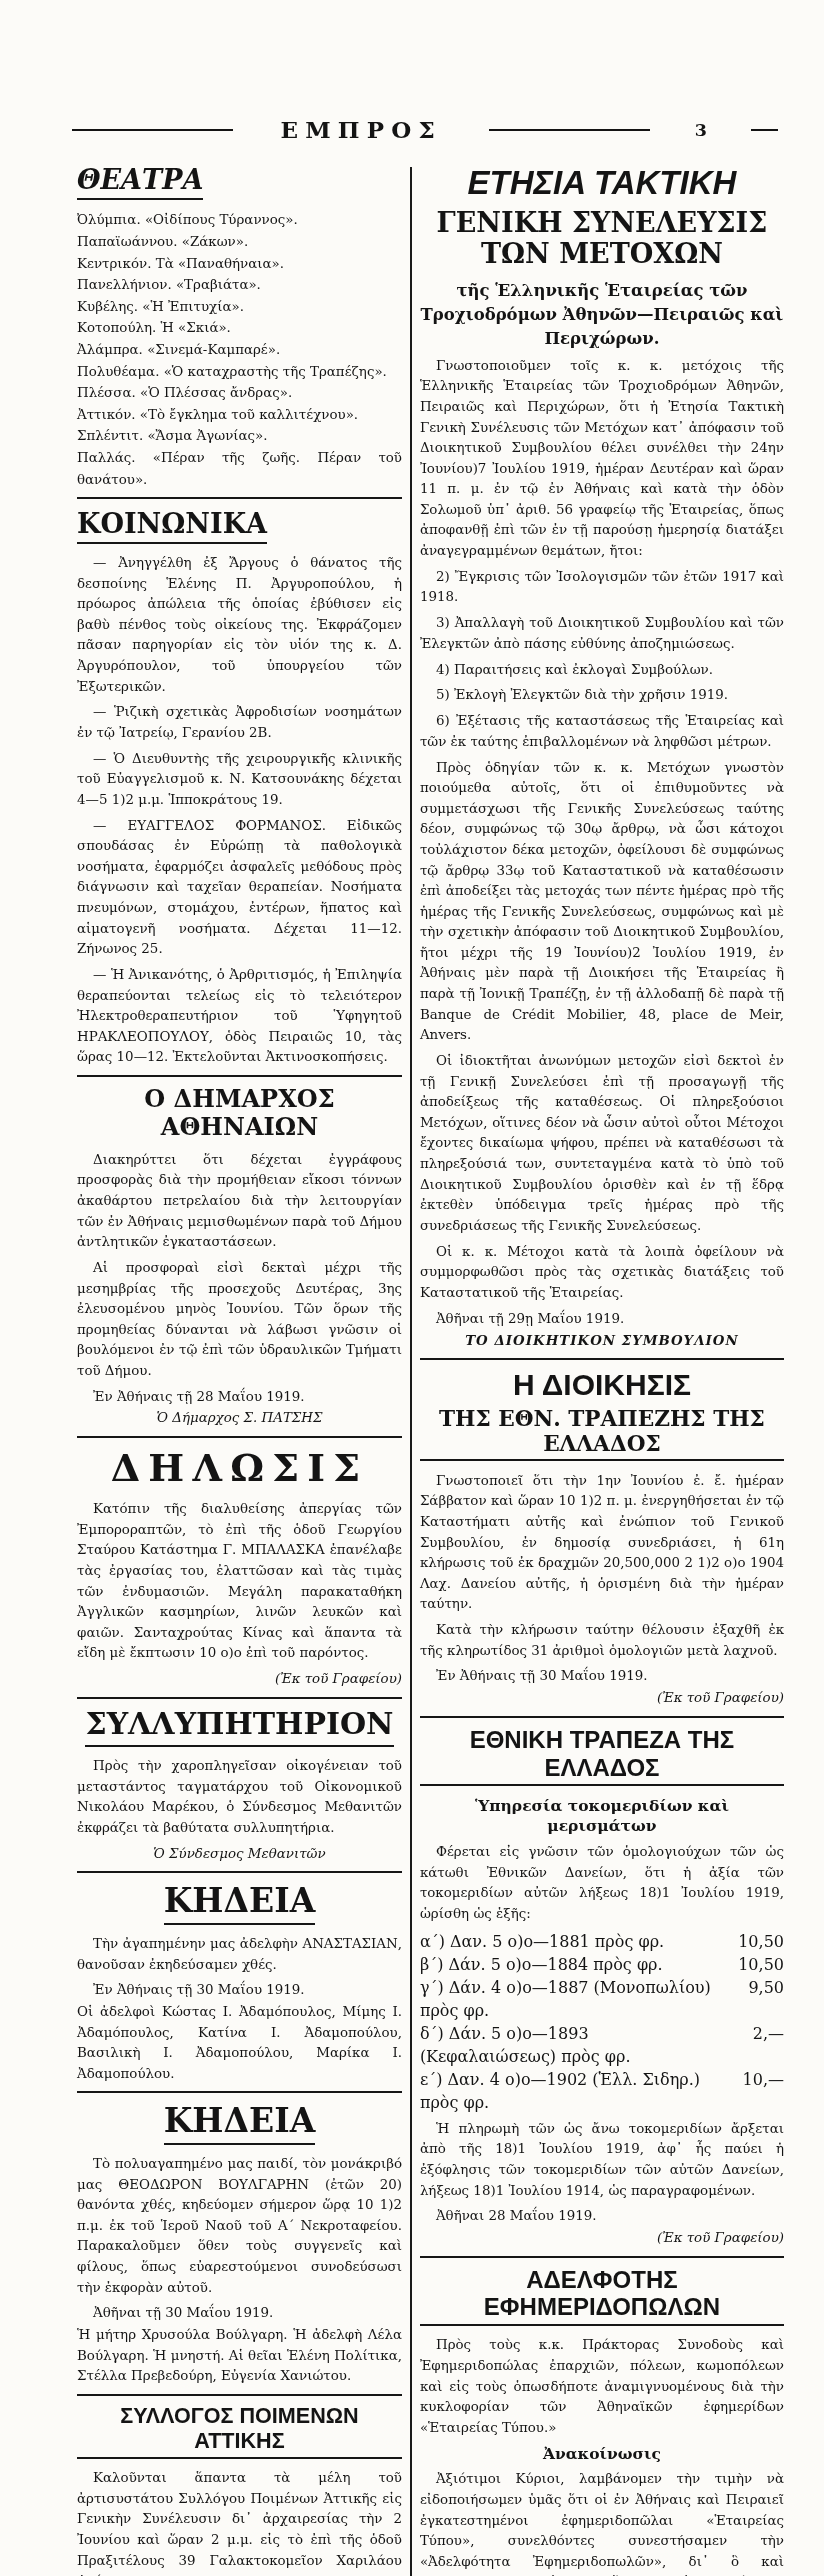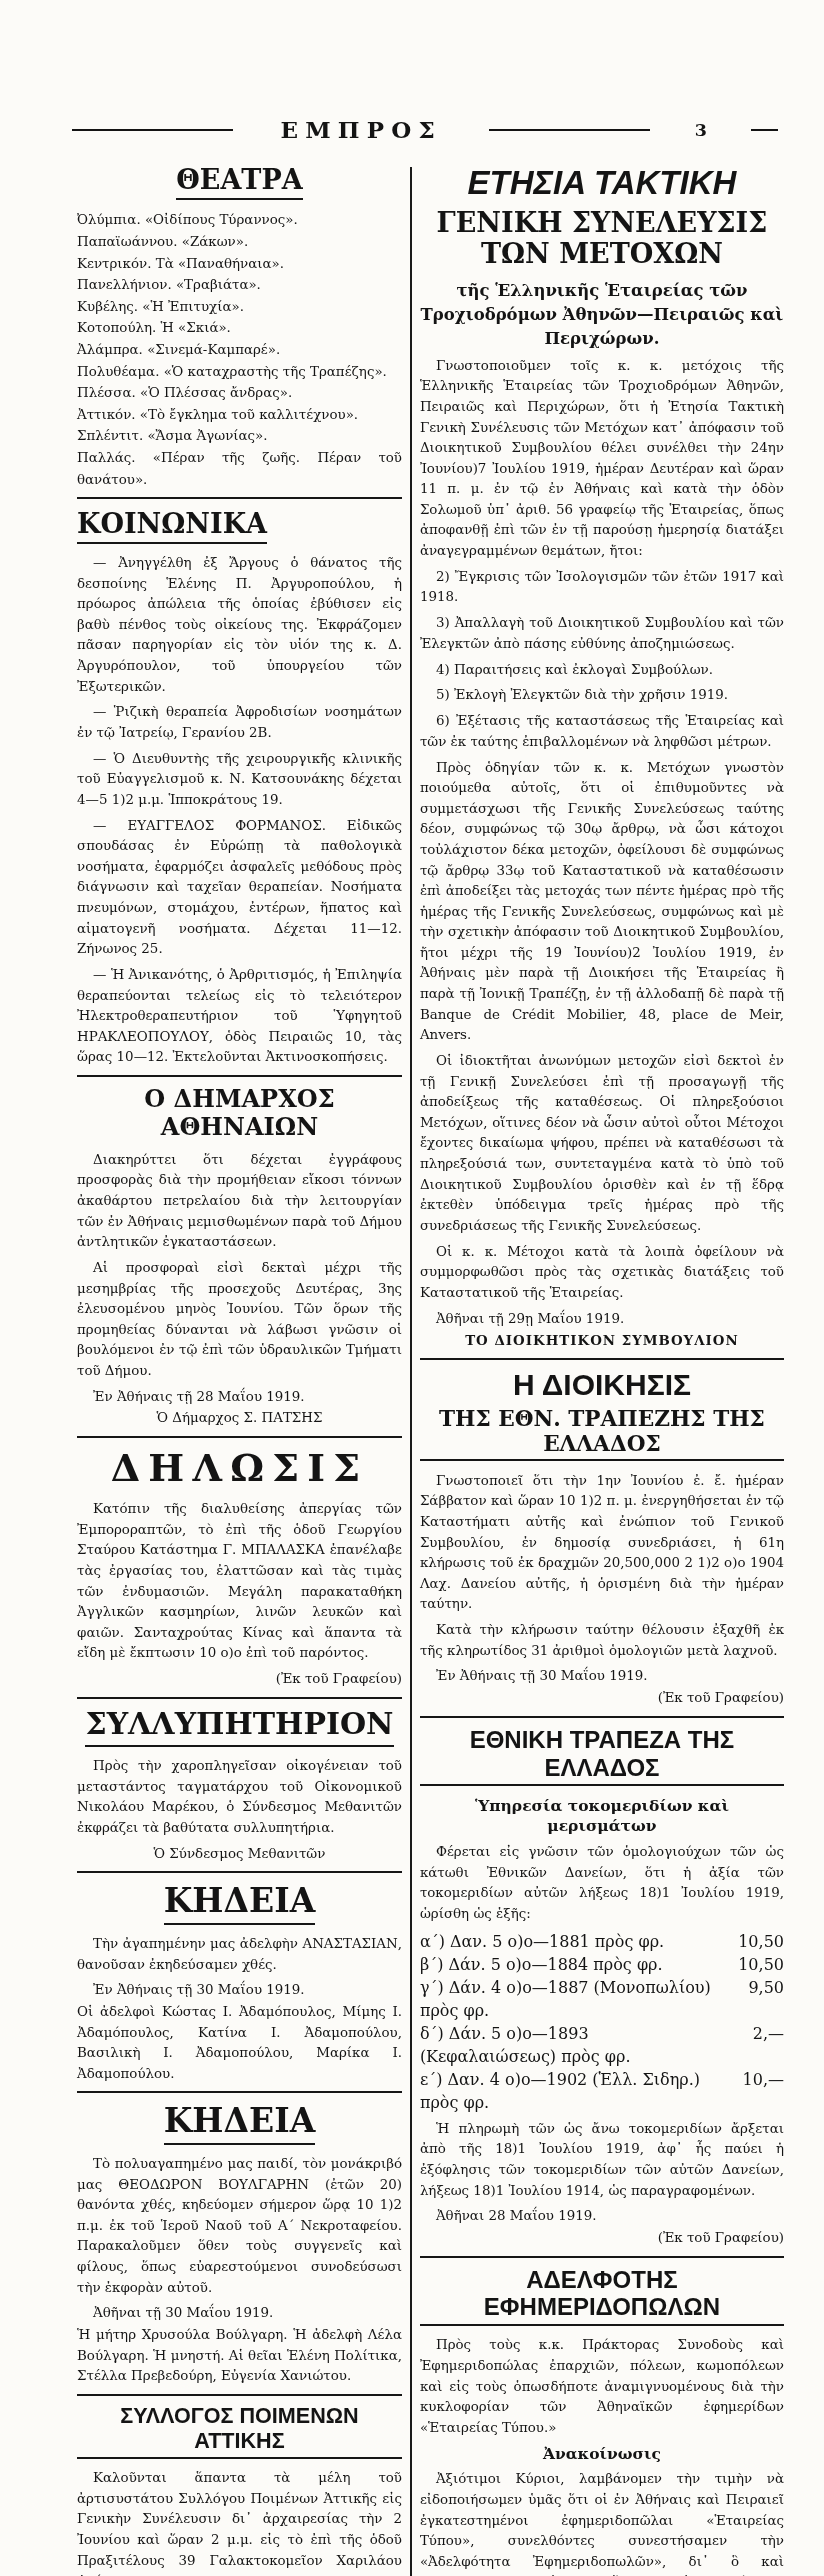--- a/index.html
+++ b/index.html
@@ -15,21 +15,21 @@
   .columns{position:absolute;top:164px;left:77px;width:707px;display:flex;align-items:stretch;}
   .col-left{width:325px;}
   .col-div{width:1.5px;background:#1a1a1a;margin:3.1px 8.2px 0 8.2px;min-height:3261px;}
   .col-right{flex:1;}
   
   section{margin-bottom:4.1px;}
   .hr{border:0;border-top:2.1px solid #161616;margin:7.2px 0 8.2px 0;}
   p{font-size:13.4px;line-height:20.6px;text-align:justify;margin:0 0 5.2px 0;text-indent:1.2em;}
   p.noindent{text-indent:0;}
   .dateline{text-indent:1.2em;font-size:13.4px;line-height:20.6px;margin:1px 0;}
-  .sig{text-align:center;font-size:13.4px;line-height:20.6px;margin:1px 0 7.2px 0;}
+  .sig{text-align:center;font-size:13.4px;line-height:20.6px;margin:1px 0 7.2px 0;font-style:italic;}
   .sig.right{text-align:right;}
   h2.sec{font-weight:bold;text-align:center;margin:3.1px 0 9.3px 0;line-height:1.15;}
   h2 .u{display:inline-block;border-bottom:2.1px solid #161616;padding-bottom:3.1px;}
   .sans{font-family:"Liberation Sans", sans-serif;} .sz42{font-size:21.6px;} .sz46{font-size:24px;}
   .sz52{font-size:27px;} .sz58{font-size:30px;} .sz64{font-size:33px;}
   .big-display{font-size:38px;letter-spacing:8.2px;}
   
   .theatre-line{font-size:13.4px;line-height:21.6px;margin:0;text-indent:0;}
   
   .coupon-row{display:flex;font-size:16px;line-height:23px;}
@@ -49,21 +49,21 @@
     <div class="mast-rule"></div>
     <div class="mast-page">3</div>
     <div class="mast-rule short"></div>
   </div>
 
   <div class="columns">
 
     <div class="col-left">
 
       <section>
-        <h2 class="sec sz52" style="text-align:center;margin-top:0;">
+        <h2 class="sec sz52" style="text-align:left;margin-top:0;font-style:italic;">
           <span class="u">ΘΕΑΤΡΑ</span>
         </h2>
         <p class="theatre-line">Ὀλύμπια. «Οἰδίπους Τύραννος».</p>
         <p class="theatre-line">Παπαϊωάννου. «Ζάκων».</p>
         <p class="theatre-line">Κεντρικόν. Τὰ «Παναθήναια».</p>
         <p class="theatre-line">Πανελλήνιον. «Τραβιάτα».</p>
         <p class="theatre-line">Κυβέλης. «Ἡ Ἐπιτυχία».</p>
         <p class="theatre-line">Κοτοπούλη. Ἡ «Σκιά».</p>
         <p class="theatre-line">Ἀλάμπρα. «Σινεμά-Καμπαρέ».</p>
         <p class="theatre-line">Πολυθέαμα. «Ὁ καταχραστὴς τῆς Τραπέζης».</p>
@@ -73,21 +73,21 @@
         <p class="theatre-line">Παλλάς. «Πέραν τῆς ζωῆς. Πέραν τοῦ θανάτου».</p>
       </section>
 
       <div class="hr"></div>
 
       <section>
         <h2 class="sec sz52" style="text-align:left;">
           <span class="u">ΚΟΙΝΩΝΙΚΑ</span>
         </h2>
         <p>— Ἀνηγγέλθη ἐξ Ἄργους ὁ θάνατος τῆς δεσποίνης Ἑλένης Π. Ἀργυροπούλου, ἡ πρόωρος ἀπώλεια τῆς ὁποίας ἐβύθισεν εἰς βαθὺ πένθος τοὺς οἰκείους της. Ἐκφράζομεν πᾶσαν παρηγορίαν εἰς τὸν υἱόν της κ. Δ. Ἀργυρόπουλον, τοῦ ὑπουργείου τῶν Ἐξωτερικῶν.</p>
-        <p>— Ῥιζικὴ θεραπεία Ἀφροδισίων νοσημάτων ἐν τῷ Ἰατρείῳ, Γερανίου 2Β.</p>
+        <p>— Ῥιζικὴ σχετικὰς Ἀφροδισίων νοσημάτων ἐν τῷ Ἰατρείῳ, Γερανίου 2Β.</p>
         <p>— Ὁ Διευθυντὴς τῆς χειρουργικῆς κλινικῆς τοῦ Εὐαγγελισμοῦ κ. Ν. Κατσουνάκης δέχεται 4—5 1)2 μ.μ. Ἱπποκράτους 19.</p>
         <p>— ΕΥΑΓΓΕΛΟΣ ΦΟΡΜΑΝΟΣ. Εἰδικῶς σπουδάσας ἐν Εὐρώπῃ τὰ παθολογικὰ νοσήματα, ἐφαρμόζει ἀσφαλεῖς μεθόδους πρὸς διάγνωσιν καὶ ταχεῖαν θεραπείαν. Νοσήματα πνευμόνων, στομάχου, ἐντέρων, ἥπατος καὶ αἱματογενῆ νοσήματα. Δέχεται 11—12. Ζήνωνος 25.</p>
         <p>— Ἡ Ἀνικανότης, ὁ Ἀρθριτισμός, ἡ Ἐπιληψία θεραπεύονται τελείως εἰς τὸ τελειότερον Ἠλεκτροθεραπευτήριον τοῦ Ὑφηγητοῦ ΗΡΑΚΛΕΟΠΟΥΛΟΥ, ὁδὸς Πειραιῶς 10, τὰς ὥρας 10—12. Ἐκτελοῦνται Ἀκτινοσκοπήσεις.</p>
       </section>
 
       <div class="hr"></div>
 
       <section>
         <h2 class="sec sz46">Ο ΔΗΜΑΡΧΟΣ ΑΘΗΝΑΙΩΝ</h2>
         <p>Διακηρύττει ὅτι δέχεται ἐγγράφους προσφορὰς διὰ τὴν προμήθειαν εἴκοσι τόννων ἀκαθάρτου πετρελαίου διὰ τὴν λειτουργίαν τῶν ἐν Ἀθήναις μεμισθωμένων παρὰ τοῦ Δήμου ἀντλητικῶν ἐγκαταστάσεων.</p>

